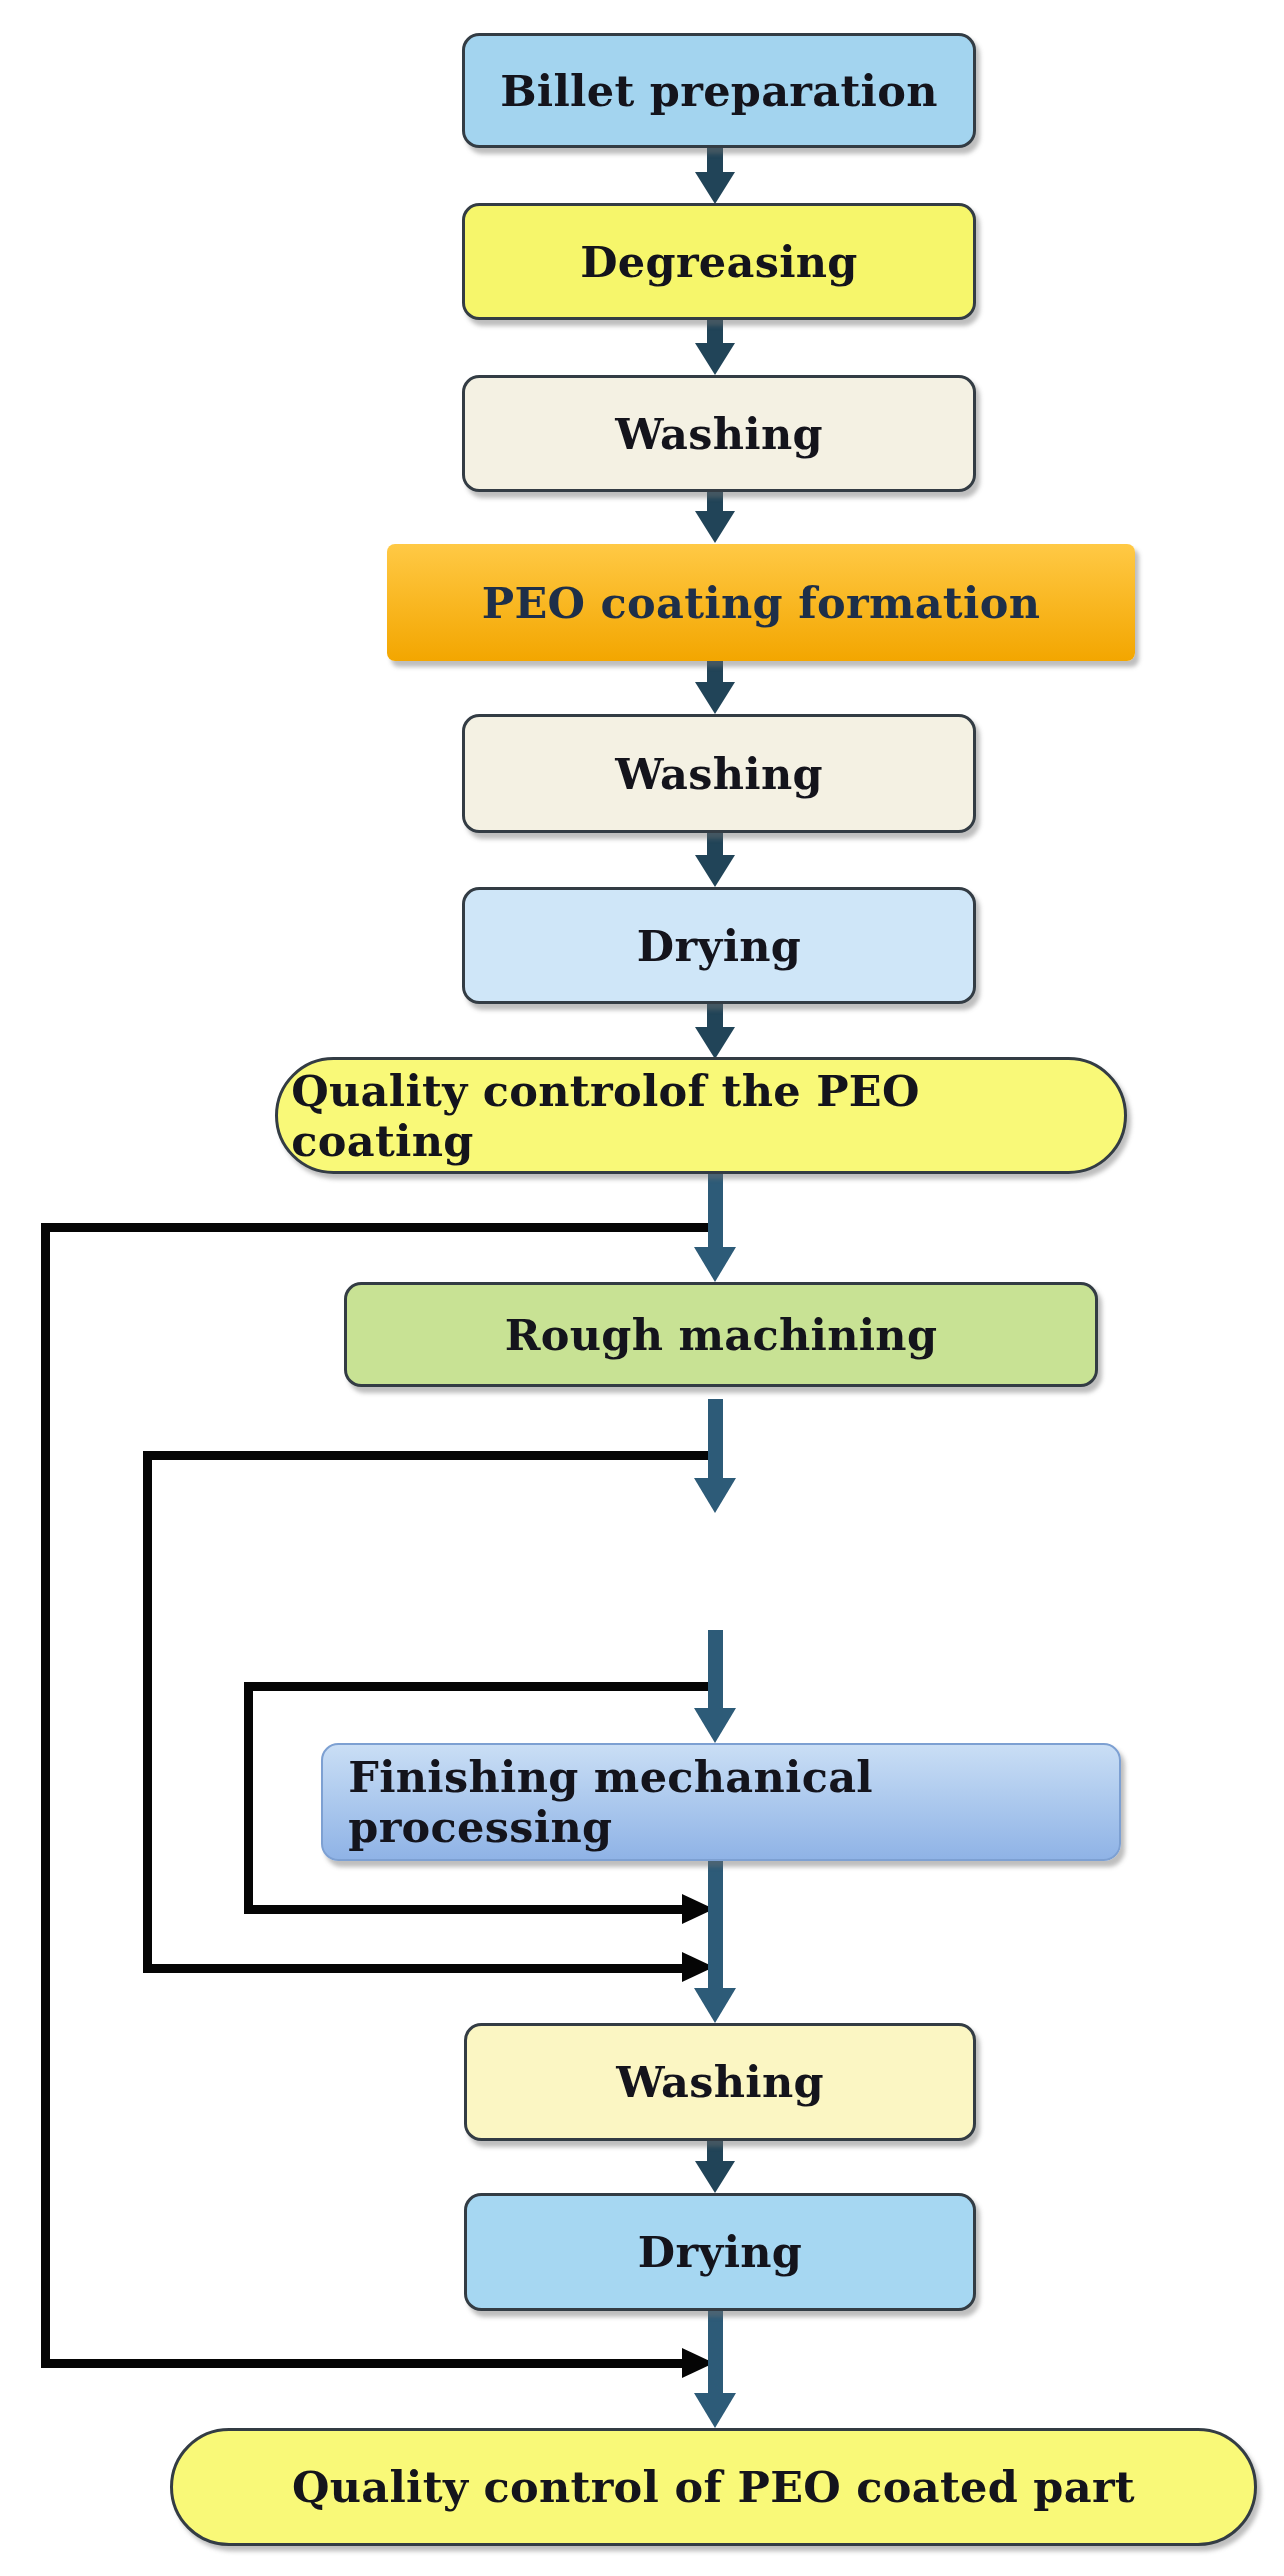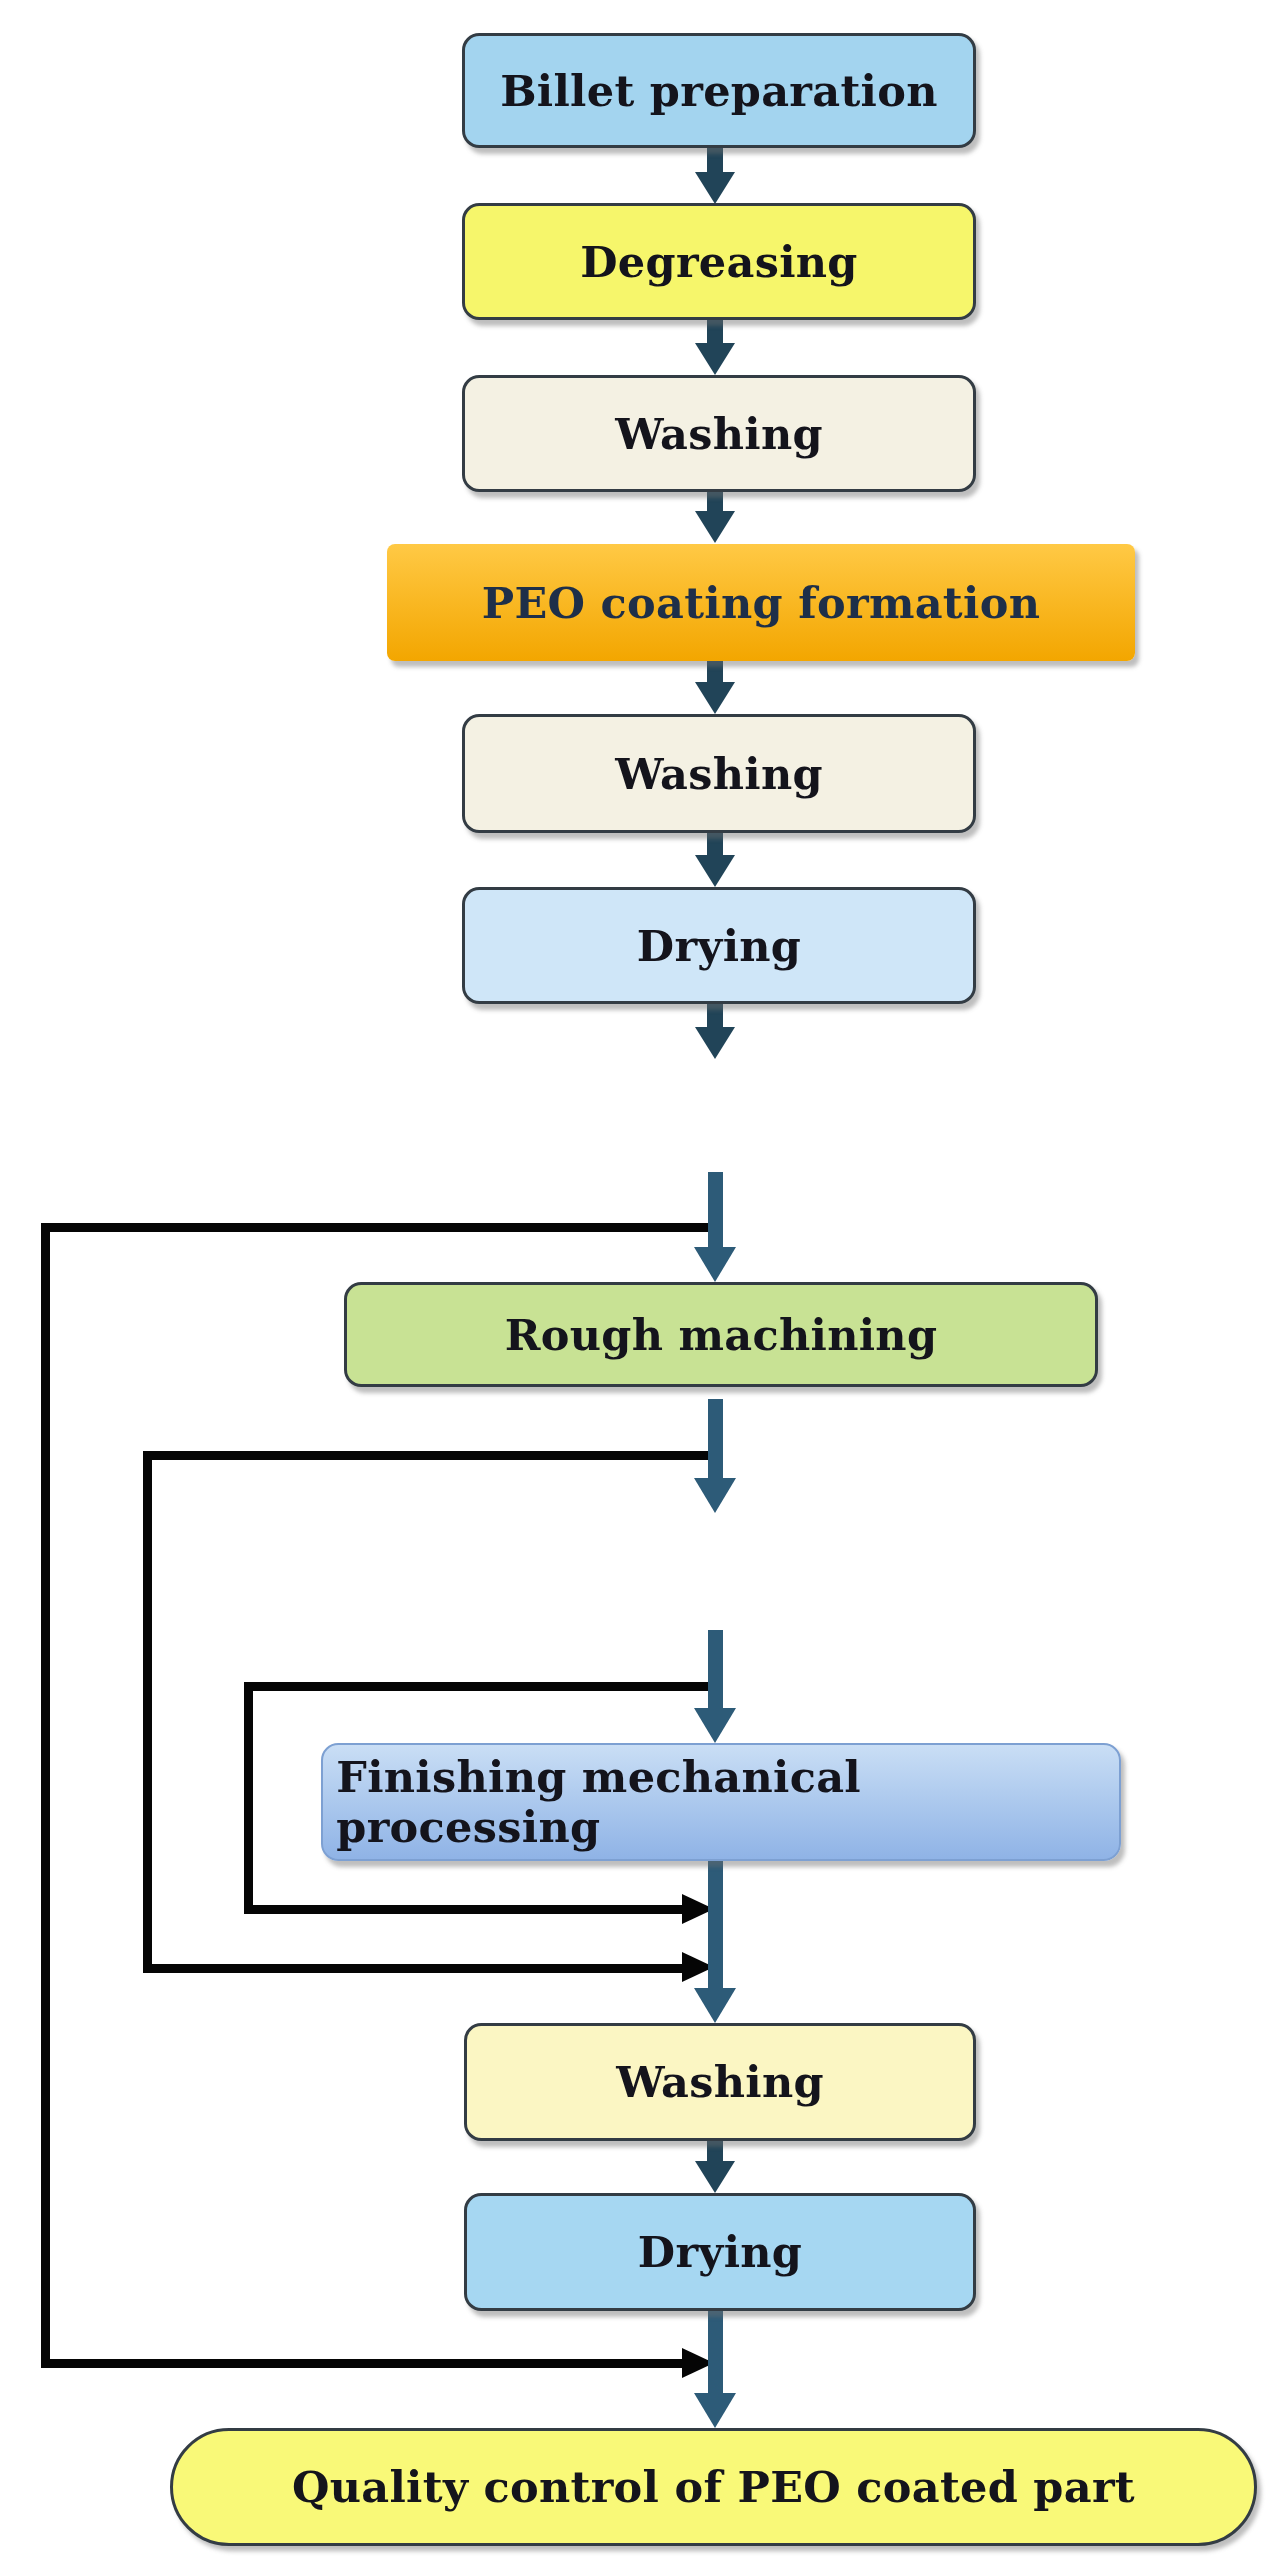--- a/index.html
+++ b/index.html
@@ -23,21 +23,21 @@
     border-radius:17.3px;
     box-shadow:4px 5.3px 4px rgba(110,110,110,0.45);
     font-weight:bold;
     font-size:43px;
     color:#14141c;
     z-index:3;
     letter-spacing:0.3px;
   }
   .stadium{border-radius:63px;}
   .sharp{border-radius:8px;border:none;margin-left:41px;}
-  .fin-border{border-color:#7DA0D2;border-width:2.7px;}
+  .fin-border{border-color:#7DA0D2;border-width:2.7px;padding-left:12px;}
   
   .line{position:absolute;background:#050505;z-index:1;}
   
   .rhead{
     position:absolute;width:0;height:0;z-index:1;
     border-top:15.3px solid transparent;
     border-bottom:15.3px solid transparent;
     border-left:32px solid #050505;
   }
   
@@ -122,20 +122,23 @@
   </div>
 
   <div class="node" style="left: 462px; top: 714px; width: 514px; height: 119px; background: rgb(244, 241, 227);">
     <span class="label">Washing</span>
   </div>
 
   <div class="node" style="left: 462px; top: 887px; width: 514px; height: 117px; background: rgb(207, 230, 248);">
     <span class="label">Drying</span>
   </div>
 
+  <div class="node stadium" style="left: 275px; top: 1057px; width: 852px; height: 117px; background: rgb(249, 249, 120);">
+    <span class="label">Quality controlof the PEO coating</span>
+  </div>
 
   <div class="node" style="left: 344px; top: 1282px; width: 754px; height: 105px; background: rgb(200, 226, 148);">
     <span class="label">Rough machining</span>
   </div>
 
 
   <div class="node fin-border" style="left: 321px; top: 1743px; width: 800px; height: 118px; background: linear-gradient(rgb(201, 222, 245), rgb(143, 179, 230));">
     <span class="label">Finishing mechanical processing</span>
   </div>
 

